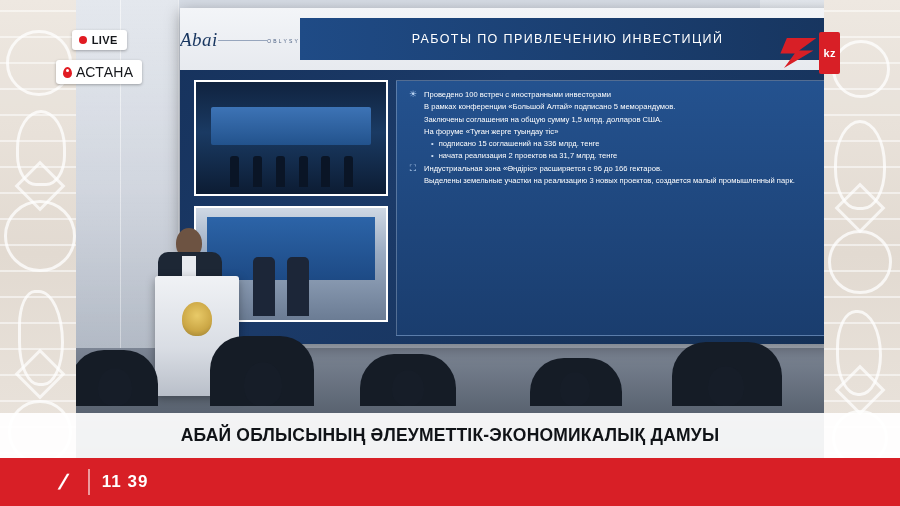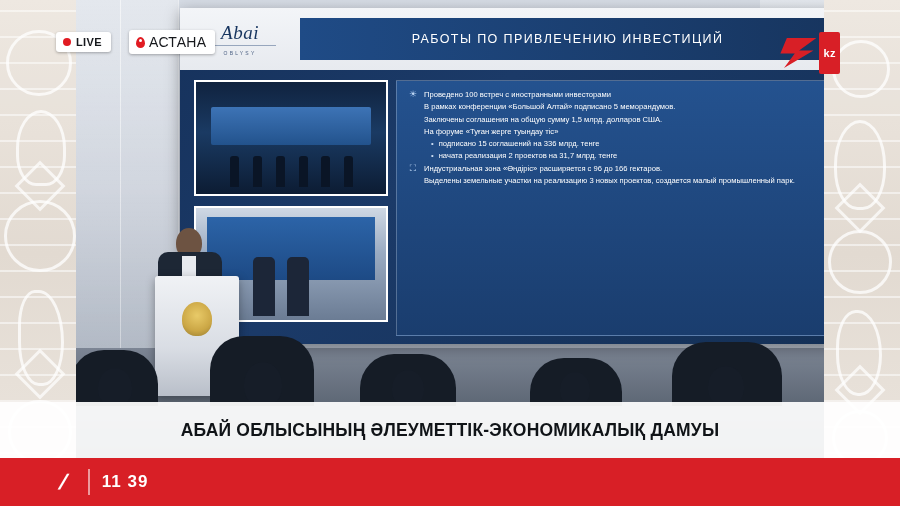--- a/index.html
+++ b/index.html
@@ -116,21 +116,20 @@
     left: 0; right: 0; top: 0;
     height: 62px;
     background: linear-gradient(180deg, #f3f5f8 0%, #e7eaef 100%);
     display: flex;
     align-items: center;
   }
   .slide-logo {
     width: 120px;
     height: 62px;
     display: flex;
-    flex-direction: column;
     align-items: center;
     justify-content: center;
     color: #17355f;
   }
   .slide-logo .abai {
     font-family: "Liberation Serif", serif;
     font-style: italic;
     font-size: 19px;
     letter-spacing: 0.5px;
     line-height: 1;
@@ -292,22 +291,23 @@
     background: #151c26;
   }
 
   
   #live-group {
     position: absolute;
     left: 56px;
     top: 30px;
     display: flex;
     align-items: center;
-    gap: 18px;
+    gap: 10px;
     z-index: 20;
+    flex-direction: column;
   }
   .live-badge {
     display: flex;
     align-items: center;
     gap: 5px;
     background: #ffffff;
     border-radius: 3px;
     padding: 4px 9px 4px 7px;
     box-shadow: 0 1px 3px rgba(0,0,0,0.3);
   }
@@ -373,21 +373,21 @@
     padding: 15px 4px;
     border-radius: 2px;
     letter-spacing: 0.5px;
   }
 
   
   #headline-bar {
     position: absolute;
     left: 0; right: 0;
     bottom: 48px;
-    height: 56px;
+    height: 45px;
     background: rgba(255,255,255,0.93);
     display: flex;
     align-items: center;
     justify-content: center;
     z-index: 25;
   }
   #headline-bar .headline {
     font-size: 17.5px;
     font-weight: bold;
     color: #101317;

